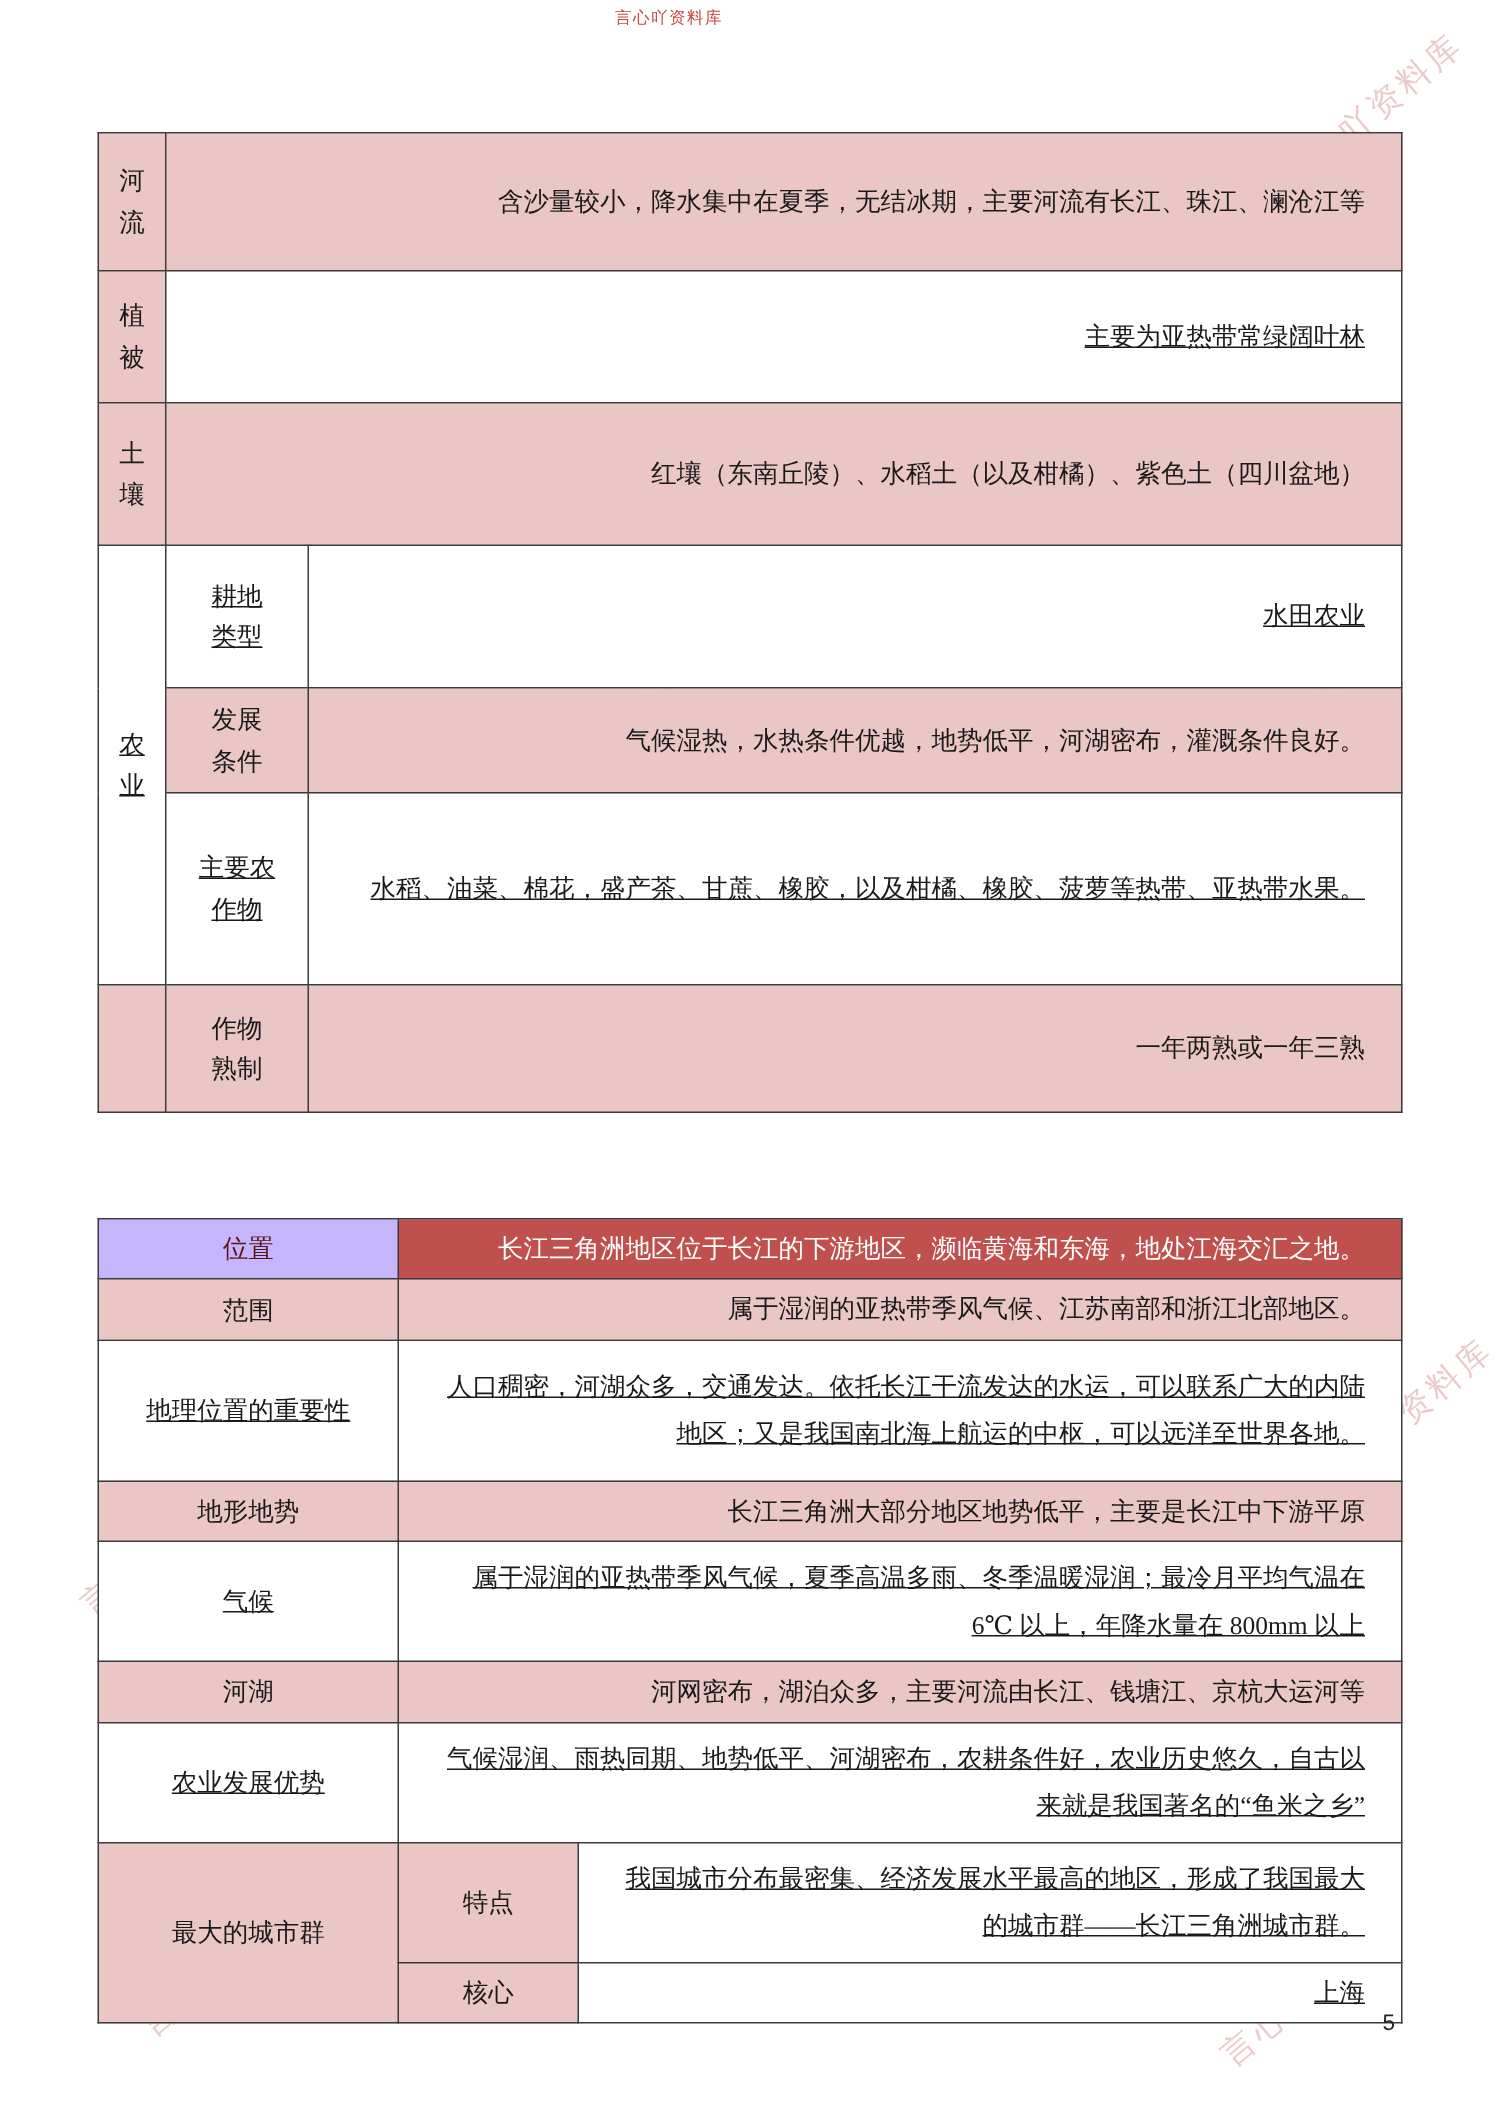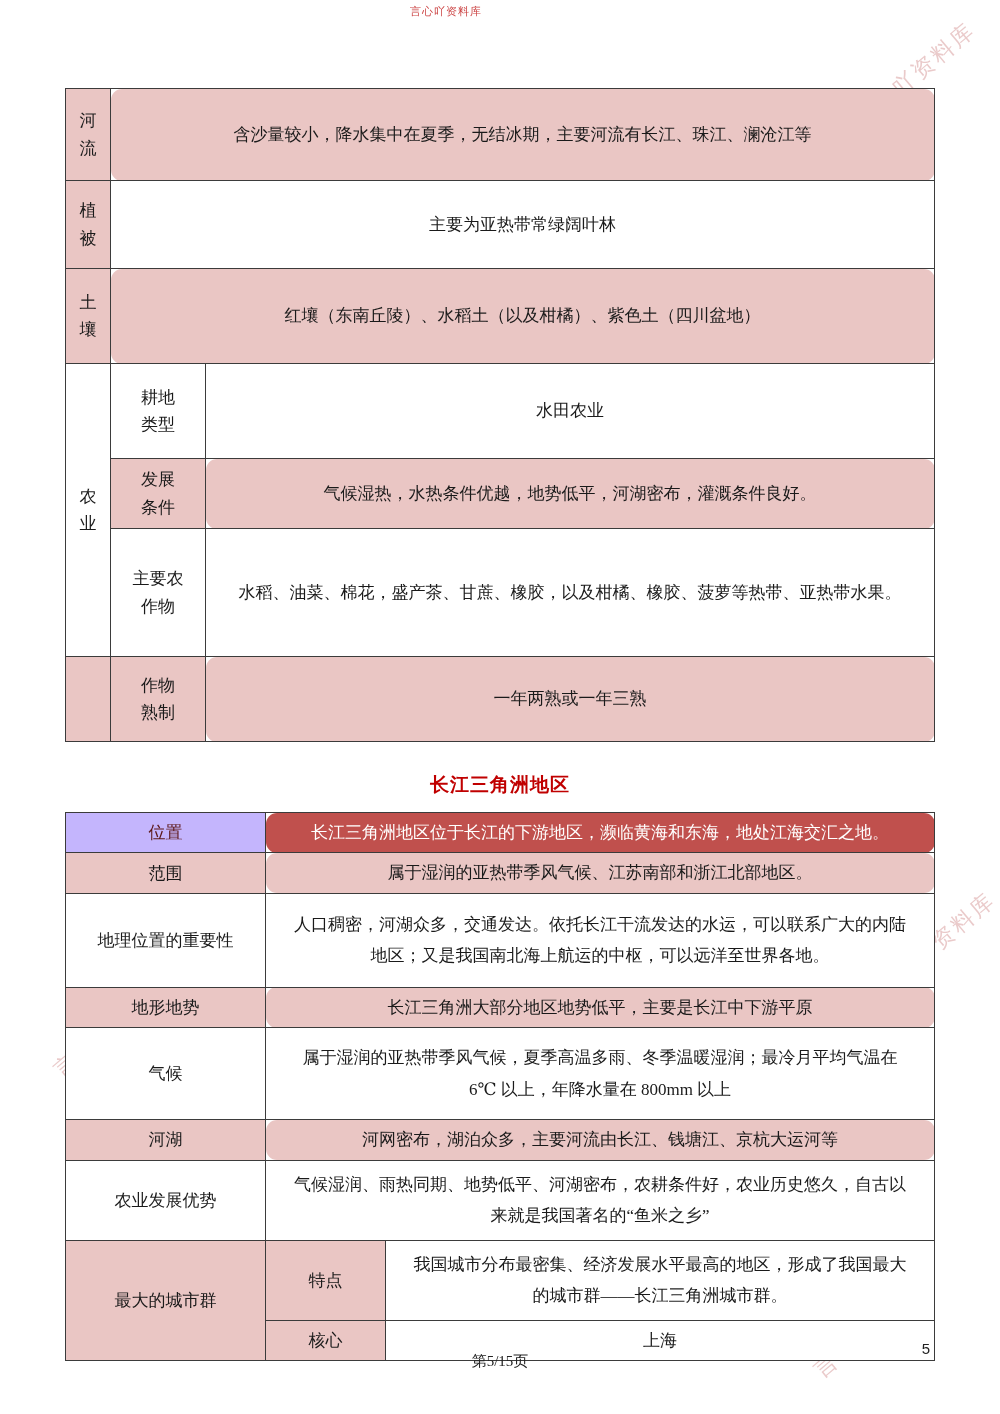--- a/index.html
+++ b/index.html
@@ -45,27 +45,26 @@
     font-size: 17px;
     vertical-align: middle;
   }
   th {
     text-align: center;
     white-space: pre-line;
     line-height: 1.6;
     padding: 2px;
   }
   td {
-    text-align: center;
+    text-align: right;
     padding: 4px 24px;
     line-height: 1.95;
-    border-radius: 11px;
   }
   .pink { background: #eac6c4; }
-  .white { background: #ffffff; }
+  .white { background: #ffffff; text-decoration: underline; }
 
   
   .t1-wrap { position: absolute; left: 65px; top: 88px; width: 870px; }
   .t1 col.c1 { width: 45px; }
   .t1 col.c2 { width: 95px; }
 
   
   .section-title {
     position: absolute;
     left: 0; top: 772px;
@@ -172,21 +171,20 @@
       <tr style="height:85px;">
         <th class="pink"></th>
         <th class="pink">作物
 熟制</th>
         <td class="pink">一年两熟或一年三熟</td>
       </tr>
     </tbody>
       </table>
   </div>
 
-  <div class="section-title">长江三角洲地区</div>
 
   <div class="t2-wrap">
     <table class="t2">
       <colgroup>
           <col class="c1">
           <col class="c2">
           <col>
         </colgroup>
 
       <tbody>
@@ -203,21 +201,21 @@
       <tr style="height:94px;">
         <th class="white">地理位置的重要性</th>
         <td class="white" colspan="2">人口稠密，河湖众多，交通发达。依托长江干流发达的水运，可以联系广大的内陆地区；又是我国南北海上航运的中枢，可以远洋至世界各地。</td>
       </tr>
 
       <tr style="height:36px;">
         <th class="pink">地形地势</th>
         <td class="pink" colspan="2">长江三角洲大部分地区地势低平，主要是长江中下游平原</td>
       </tr>
 
-      <tr style="height:92px;">
+      <tr style="height:80px;">
         <th class="white">气候</th>
         <td class="white" colspan="2">属于湿润的亚热带季风气候，夏季高温多雨、冬季温暖湿润；最冷月平均气温在 6℃ 以上，年降水量在 800mm 以上</td>
       </tr>
 
       <tr style="height:36px;">
         <th class="pink">河湖</th>
         <td class="pink" colspan="2">河网密布，湖泊众多，主要河流由长江、钱塘江、京杭大运河等</td>
       </tr>
 
       <tr style="height:80px;">
@@ -232,16 +230,15 @@
       </tr>
 
       <tr style="height:38px;">
         <th class="pink">核心</th>
         <td class="white">上海</td>
       </tr>
     </tbody>
       </table>
   </div>
 
-  <div class="footer-center">第5/15页</div>
   <div class="footer-pagenum">5</div>
 
 </div>
 
 </body></html>

